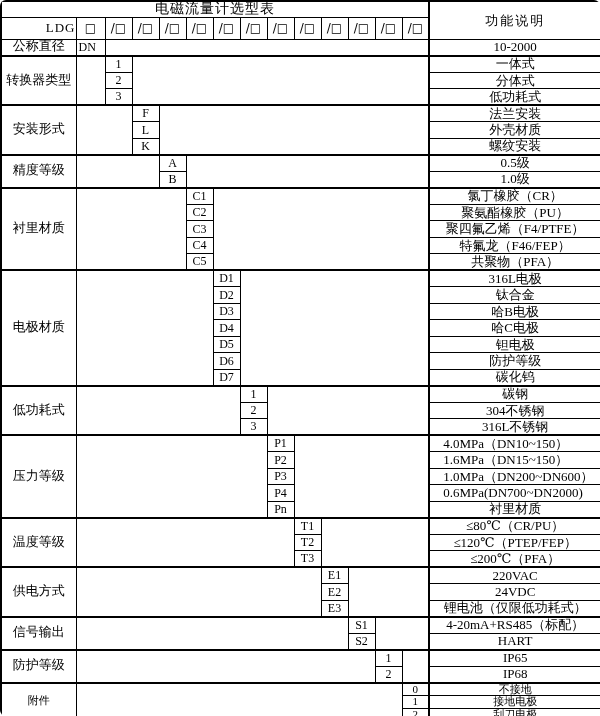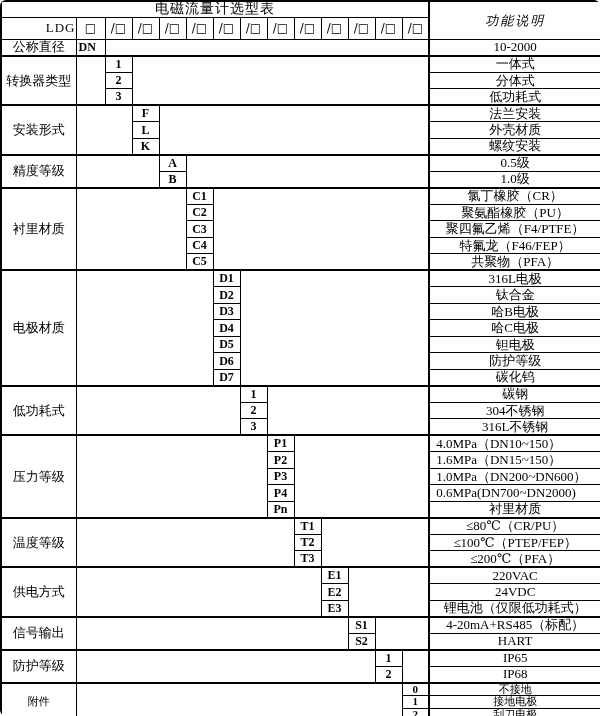--- a/index.html
+++ b/index.html
@@ -17,28 +17,28 @@
     overflow:hidden;
     white-space:nowrap;
   }
   tr.r-title{height:16px;}
   tr.r-ldg{height:22px;}
   tr.r-opt{height:16.5px;}
   tr.r-acc{height:11.3px;}
   tr.r-acc td{font-size:11px;}
   tr.sep td{border-top:2px solid #000;}
   .title{font-size:14px;letter-spacing:1px;}
-  .fhead{font-size:14px;letter-spacing:2px;font-style:italic;}
-  .lab{font-size:13px;}
+  .fhead{font-size:14px;letter-spacing:2px;}
+  .lab{font-size:13px;font-family:Liberation Mono, monospace;}
   .ldg{text-align:right;padding-left:8px;font-size:13px;letter-spacing:1px;}
   .box{font-family:"DejaVu Sans",sans-serif;font-size:12px;}
   .dn{text-align:left;padding-left:2px;font-size:13px;}
-  .code{font-size:12px;font-weight:bold;}
+  .code{font-size:12px;}
   .func{border-left:2px solid #000;font-size:13px;}
-  .func.left{text-align:left;padding-left:6px;}
+  .func.left{text-align:left;padding-left:13px;}
   .blank{background:#fff;}
 </style>
 </head>
 <body>
 
 <div id="sheet">
 <table>
   <colgroup>
     <col style="width:75px">
         <col style="width:29px">
@@ -228,21 +228,21 @@
 
   <tr class="r-opt sep">
     <td class="lab" rowspan="3">温度等级</td>
     <td class="blank" rowspan="3" colspan="8"></td>
     <td class="code">T1</td>
     <td class="blank" rowspan="3" colspan="4"></td>
     <td class="func">≤80℃（CR/PU）</td>
   </tr>
   <tr class="r-opt">
     <td class="code">T2</td>
-    <td class="func">≤100℃（PTEP/FEP）</td>
+    <td class="func">≤120℃（PTEP/FEP）</td>
   </tr>
   <tr class="r-opt">
     <td class="code">T3</td>
     <td class="func">≤200℃（PFA）</td>
   </tr>
 
   <tr class="r-opt sep">
     <td class="lab" rowspan="3">供电方式</td>
     <td class="blank" rowspan="3" colspan="9"></td>
     <td class="code">E1</td>

